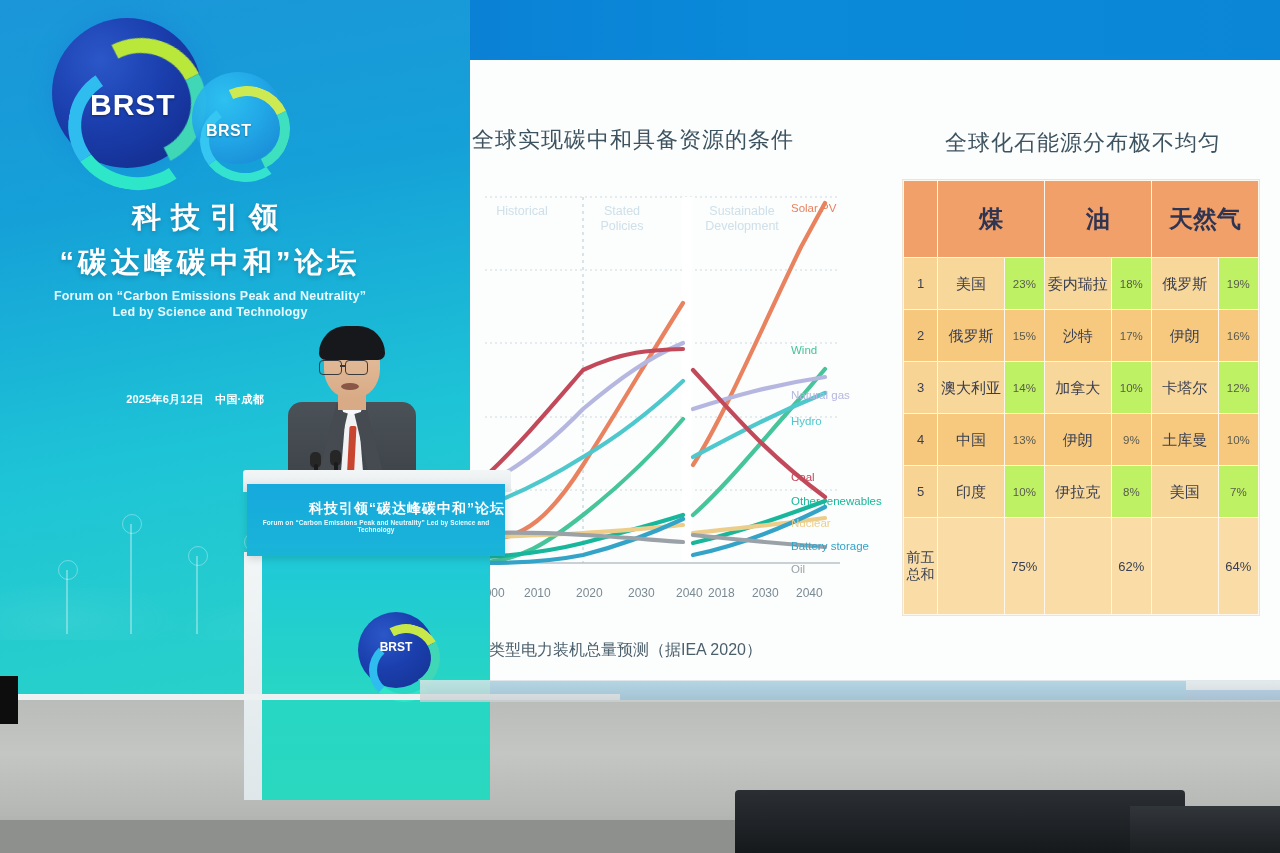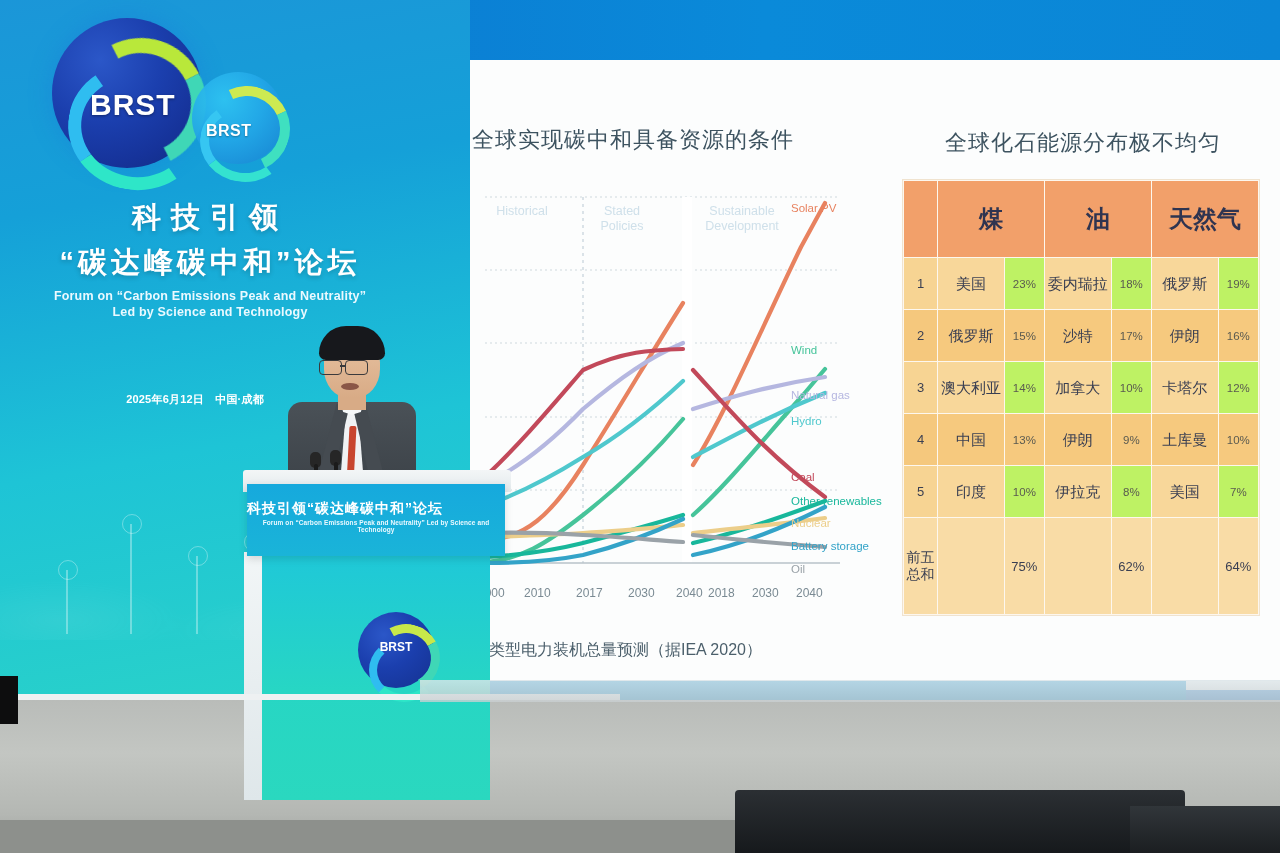--- a/index.html
+++ b/index.html
@@ -89,21 +89,21 @@
   .tbl tr.alt .rnum{background:#f5c87d;}
   .tbl .totrow td{background:#f9dca6;height:96px;}
   .tbl .totlbl{background:#f9dca6;font-size:14px;line-height:17px;width:34px;}
   .tbl .totpct{background:#f9dca6;font-size:13px;color:#3a3f52;}
 
   
   .podium-top{position:absolute;left:243px;top:470px;width:268px;height:22px;
     background:linear-gradient(180deg,#f3f6f7,#e2e9ec);border-radius:3px 3px 0 0;}
   .podium-face{position:absolute;left:247px;top:484px;width:258px;height:72px;
     background:linear-gradient(180deg,#16a9dd,#1ab4d8);box-shadow:0 3px 8px #00000022;}
-  .podium-face-cn{position:absolute;left:247px;top:500px;width:258px;text-align:left;color:#fff;
+  .podium-face-cn{position:absolute;left:247px;top:500px;width:258px;text-align:right;color:#fff;
     font-size:14px;font-weight:bold;letter-spacing:1px;}
   .podium-face-en{position:absolute;left:247px;top:519px;width:258px;text-align:center;color:#eaf9ff;
     font-size:6.5px;font-weight:bold;letter-spacing:.1px;}
   .podium-body{position:absolute;left:262px;top:556px;width:228px;height:244px;
     background:linear-gradient(180deg,#1fc8d8 0%,#27d6c4 55%,#2ad8bf 100%);}
   .podium-body-edge{position:absolute;left:244px;top:552px;width:22px;height:248px;
     background:linear-gradient(180deg,#f2f6f7,#dfe7ea);}
   .podium-logo{position:absolute;left:358px;top:612px;width:76px;height:76px;border-radius:50%;
     background:radial-gradient(circle at 34% 30%,#2b57c8 0%,#1b3fae 45%,#14318f 100%);}
   .podium-logo .s1{position:absolute;left:14px;top:12px;width:50px;height:50px;border-width:9px;
@@ -218,21 +218,21 @@
       <path d="M268,185 C302,222 340,268 400,312" stroke="#c2495a"></path>
       <path d="M268,358 C304,350 346,336 400,316" stroke="#18b79b"></path>
       <path d="M268,348 C306,344 348,340 400,333" stroke="#ecce8a"></path>
       <path d="M268,370 C306,362 348,348 400,322" stroke="#33a3c8"></path>
       <path d="M268,350 C306,354 348,358 400,362" stroke="#9aa2a8"></path>
     </g>
   </svg>
 
   <div class="xtick" style="left:478px;top:586px;">2000</div>
   <div class="xtick" style="left:524px;top:586px;">2010</div>
-  <div class="xtick" style="left:576px;top:586px;">2017</div>
+  <div class="xtick" style="left:576px;top:586px;">2020</div>
   <div class="xtick" style="left:628px;top:586px;">2030</div>
   <div class="xtick" style="left:676px;top:586px;">2040</div>
   <div class="xtick" style="left:708px;top:586px;">2018</div>
   <div class="xtick" style="left:752px;top:586px;">2030</div>
   <div class="xtick" style="left:796px;top:586px;">2040</div>
 
   <div class="leg" style="left:791px;top:202px;color:#e8825f;">Solar PV</div>
   <div class="leg" style="left:791px;top:344px;color:#46c49a;">Wind</div>
   <div class="leg" style="left:791px;top:389px;color:#b5b7e0;">Natural gas</div>
   <div class="leg" style="left:791px;top:415px;color:#4fc8cd;">Hydro</div>

